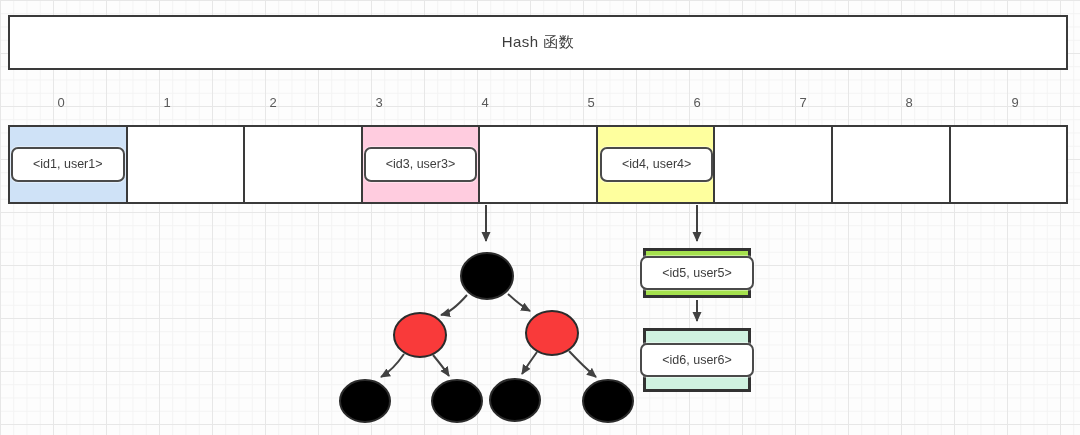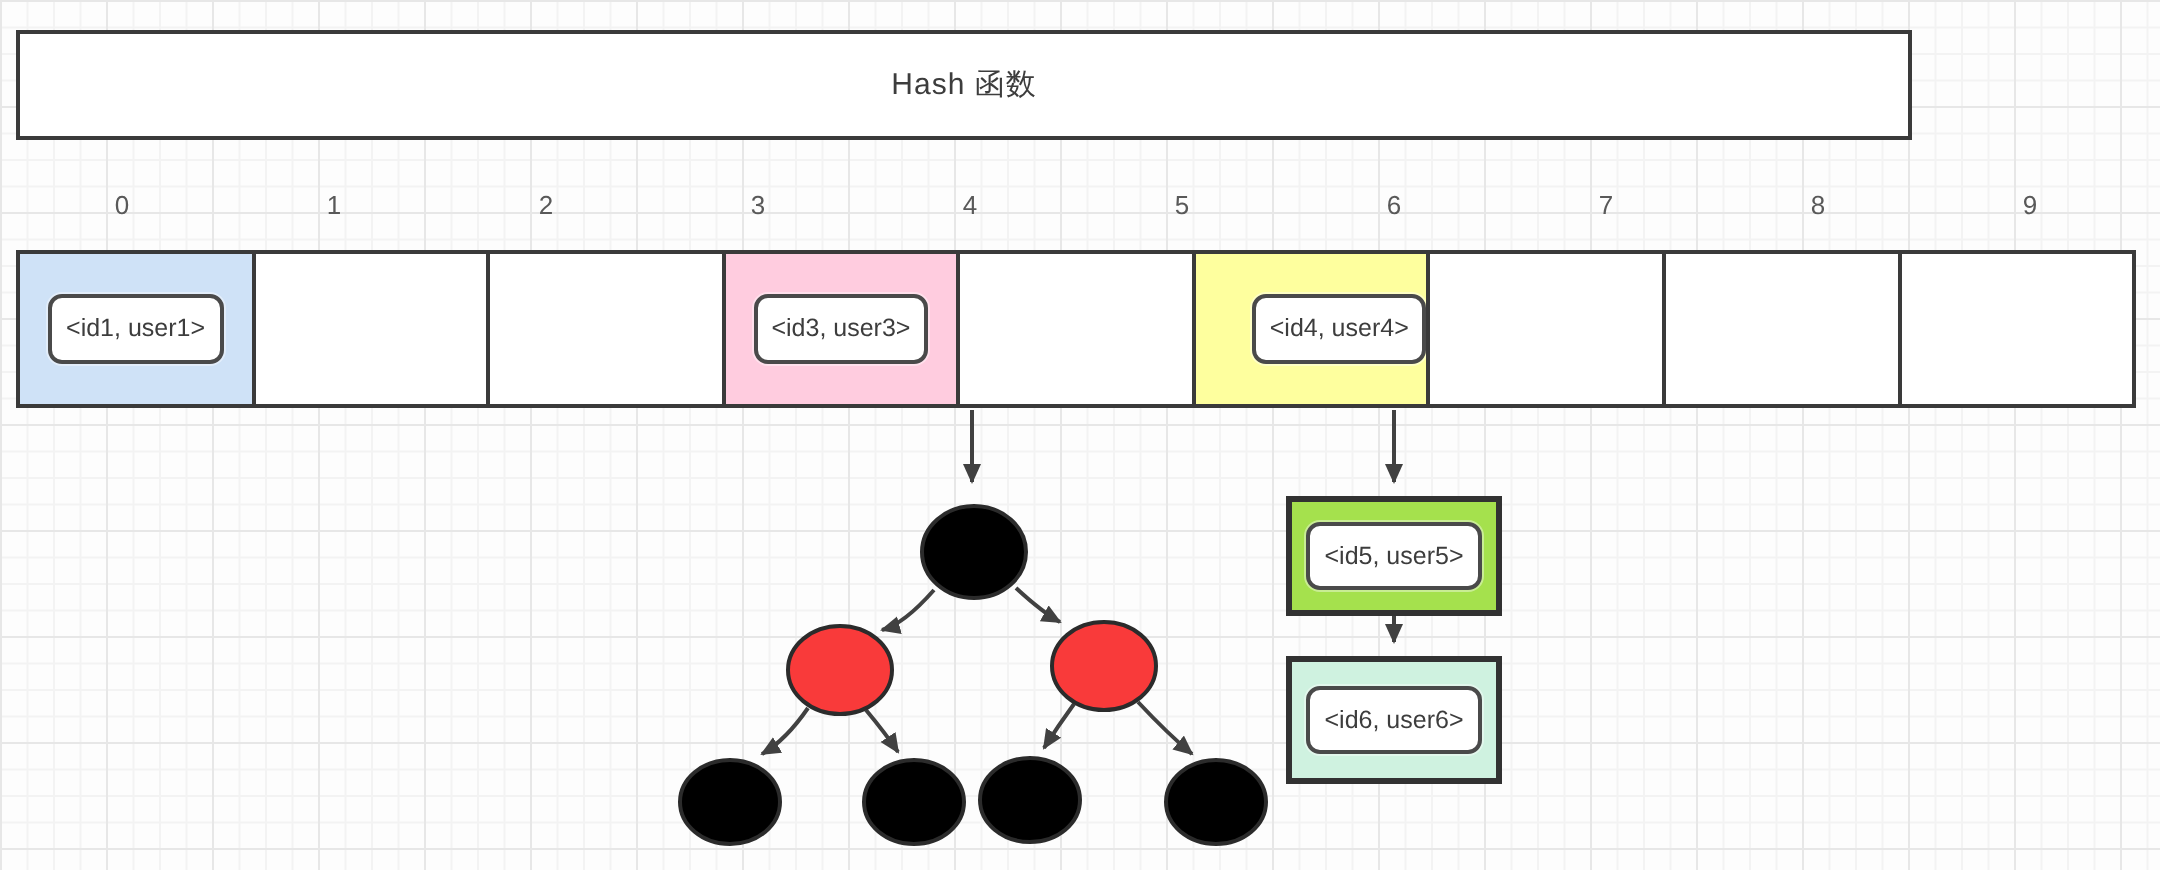--- a/index.html
+++ b/index.html
@@ -8,21 +8,21 @@
     font-family:"Liberation Sans","DejaVu Sans",sans-serif;
     background-color:#fdfdfd;
     background-image:
       linear-gradient(#e7e7e7 1px, transparent 1px),
       linear-gradient(90deg, #e7e7e7 1px, transparent 1px),
       linear-gradient(#f3f3f3 1px, transparent 1px),
       linear-gradient(90deg, #f3f3f3 1px, transparent 1px);
     background-size:53px 53px,53px 53px,13.25px 13.25px,13.25px 13.25px;
   }
   .title-box{
-    position:absolute;left:8px;top:15px;width:948px;height:55px;
+    position:absolute;left:8px;top:15px;width:1060px;height:55px;
     background:#ffffff;border:2px solid #3a3a3a;box-sizing:border-box;
     display:flex;align-items:center;justify-content:center;
     font-size:15px;color:#3d3d3d;letter-spacing:.5px;
   }
   .index-row{
     position:absolute;left:8px;top:95px;width:1060px;height:18px;
     display:flex;
   }
   .index-row span{
     flex:1;text-align:center;font-size:13px;color:#595959;
@@ -31,28 +31,28 @@
     position:absolute;left:8px;top:125px;width:1060px;height:79px;
     display:flex;
   }
   .bucket{
     flex:1;border:2px solid #3a3a3a;box-sizing:border-box;background:#ffffff;
     display:flex;align-items:center;justify-content:center;
   }
   .bucket + .bucket{margin-left:-2px;}
   .entry{
     background:#ffffff;border:2px solid #4a4a4a;border-radius:7px;
-    font-size:12.5px;color:#3d3d3d;padding:9px 7px;white-space:nowrap;
+    font-size:12.5px;color:#3d3d3d;padding:9px 20px;white-space:nowrap;
     line-height:1;box-shadow:0 0 0 1px rgba(255,255,255,.4);
   }
   .chain-box{
     position:absolute;width:108px;box-sizing:border-box;
     border:3px solid #323232;display:flex;align-items:center;justify-content:center;
   }
-  .chain-box.first{left:643px;top:248px;height:60px;}
+  .chain-box.first{left:643px;top:248px;height:50px;}
   .chain-box.second{left:643px;top:328px;height:64px;}
   svg.overlay{position:absolute;left:0;top:0;pointer-events:none;}
   .edge{stroke:#414141;stroke-width:2;fill:none;}
   .node{stroke:#2b2b2b;stroke-width:2;}
 </style>
 </head>
 <body>
 
 <div class="canvas">
 

